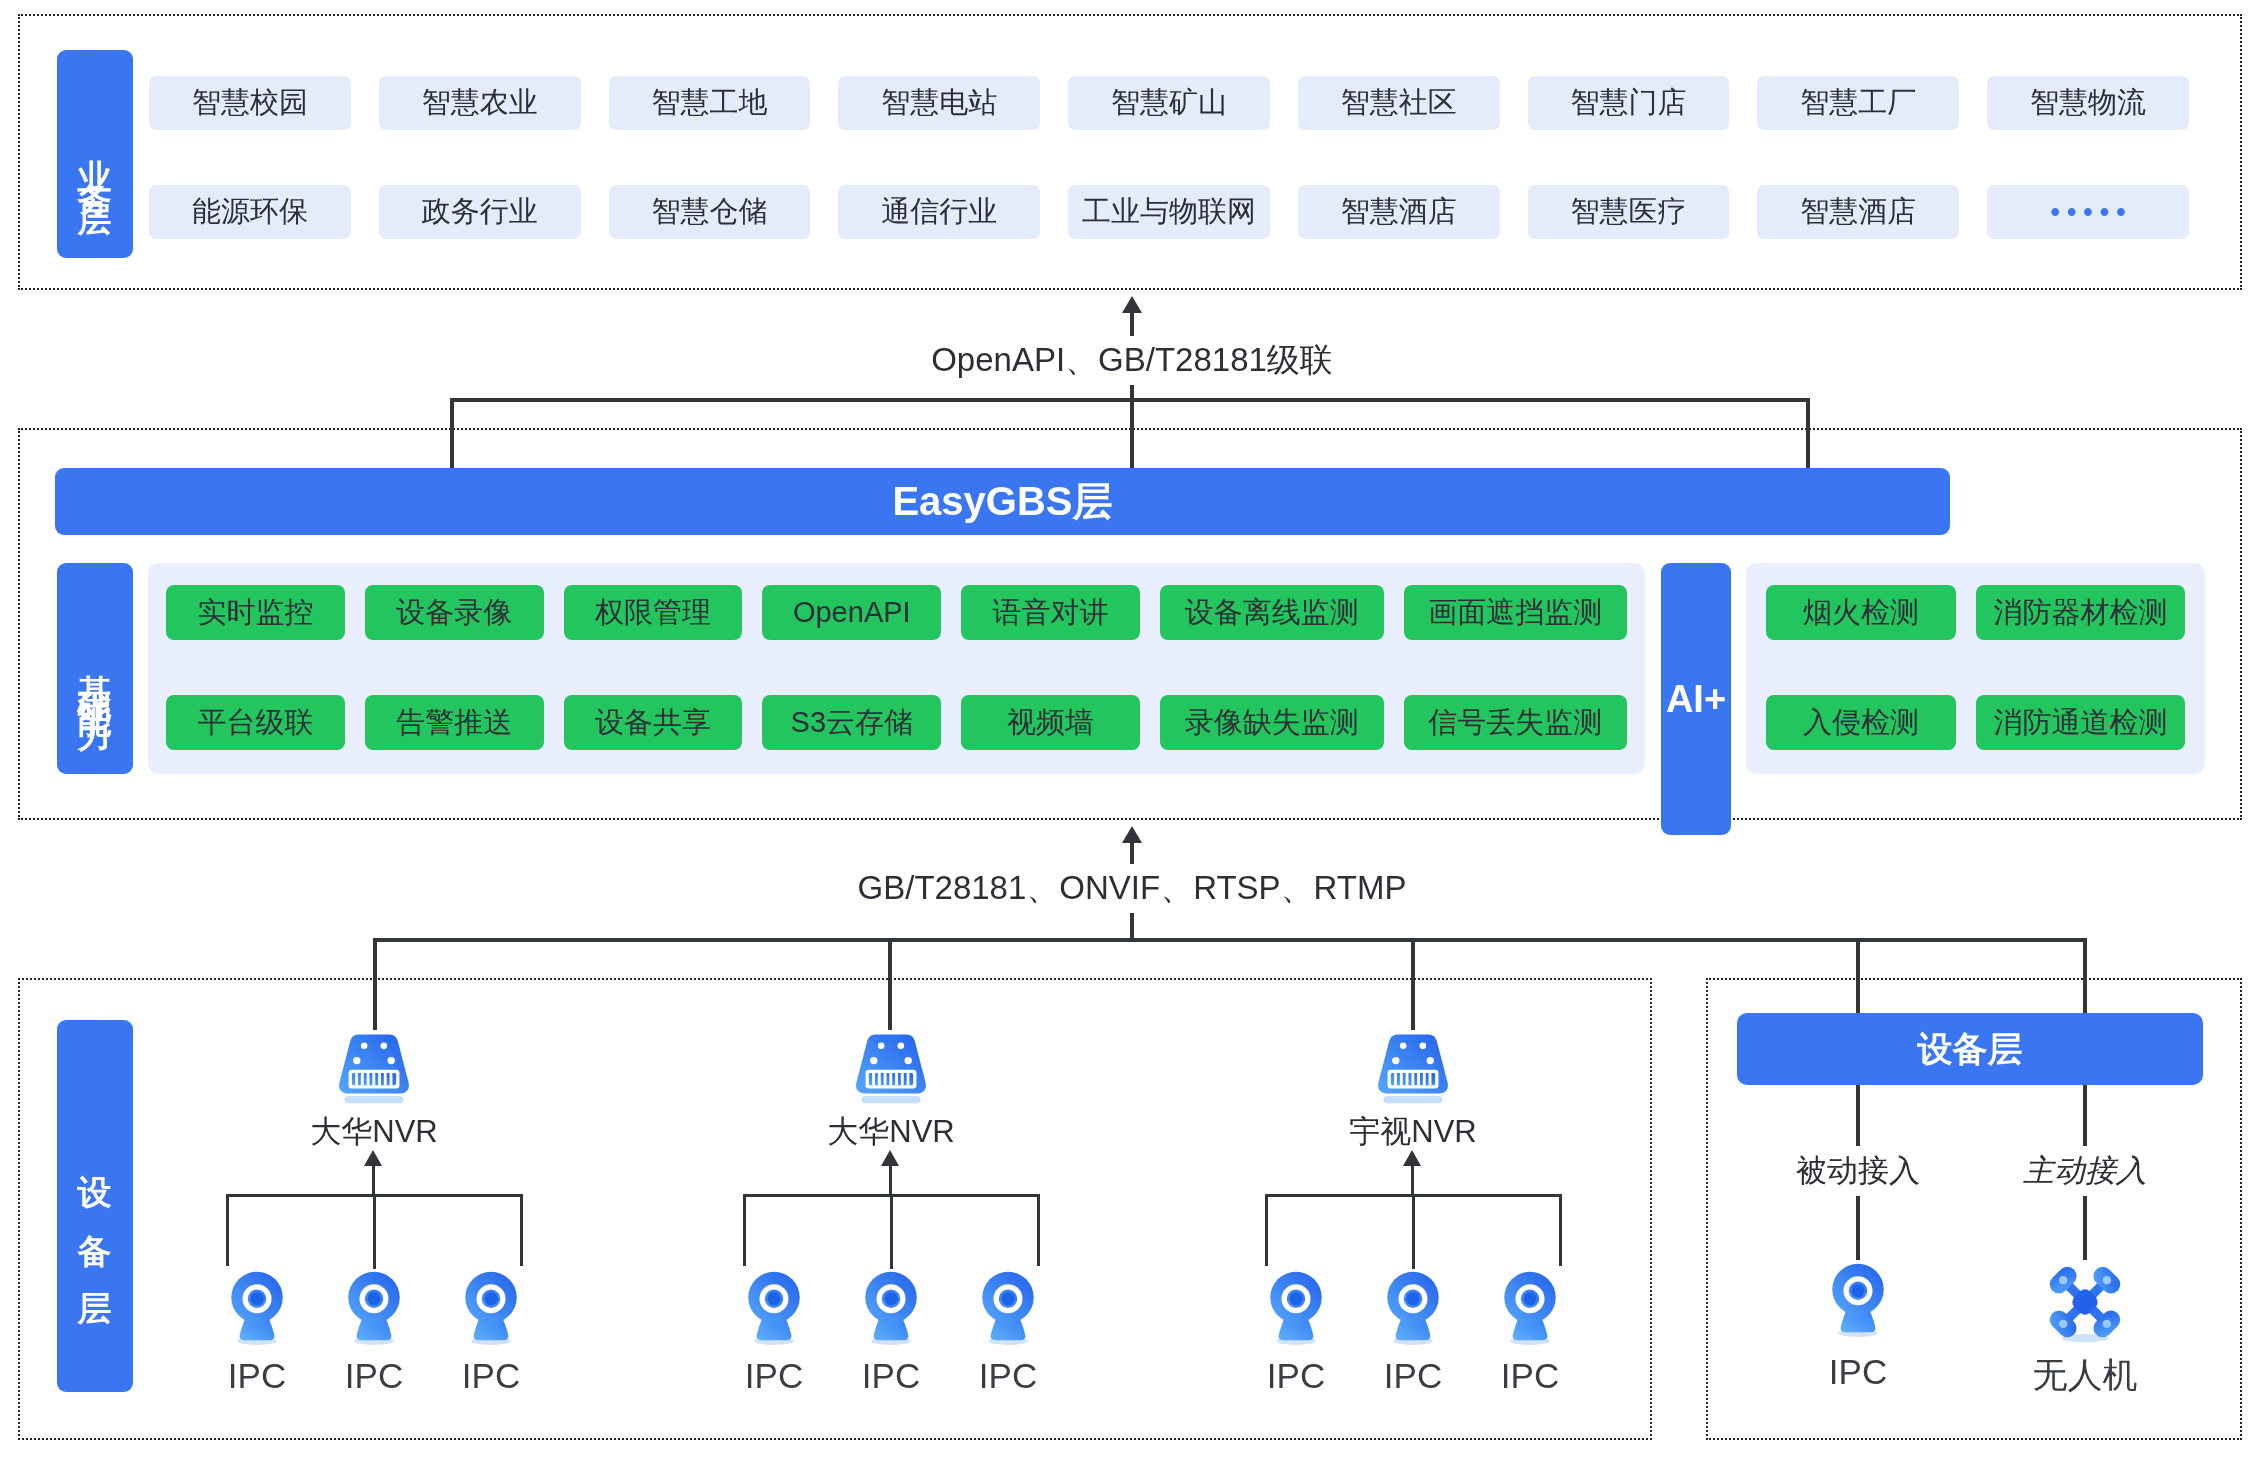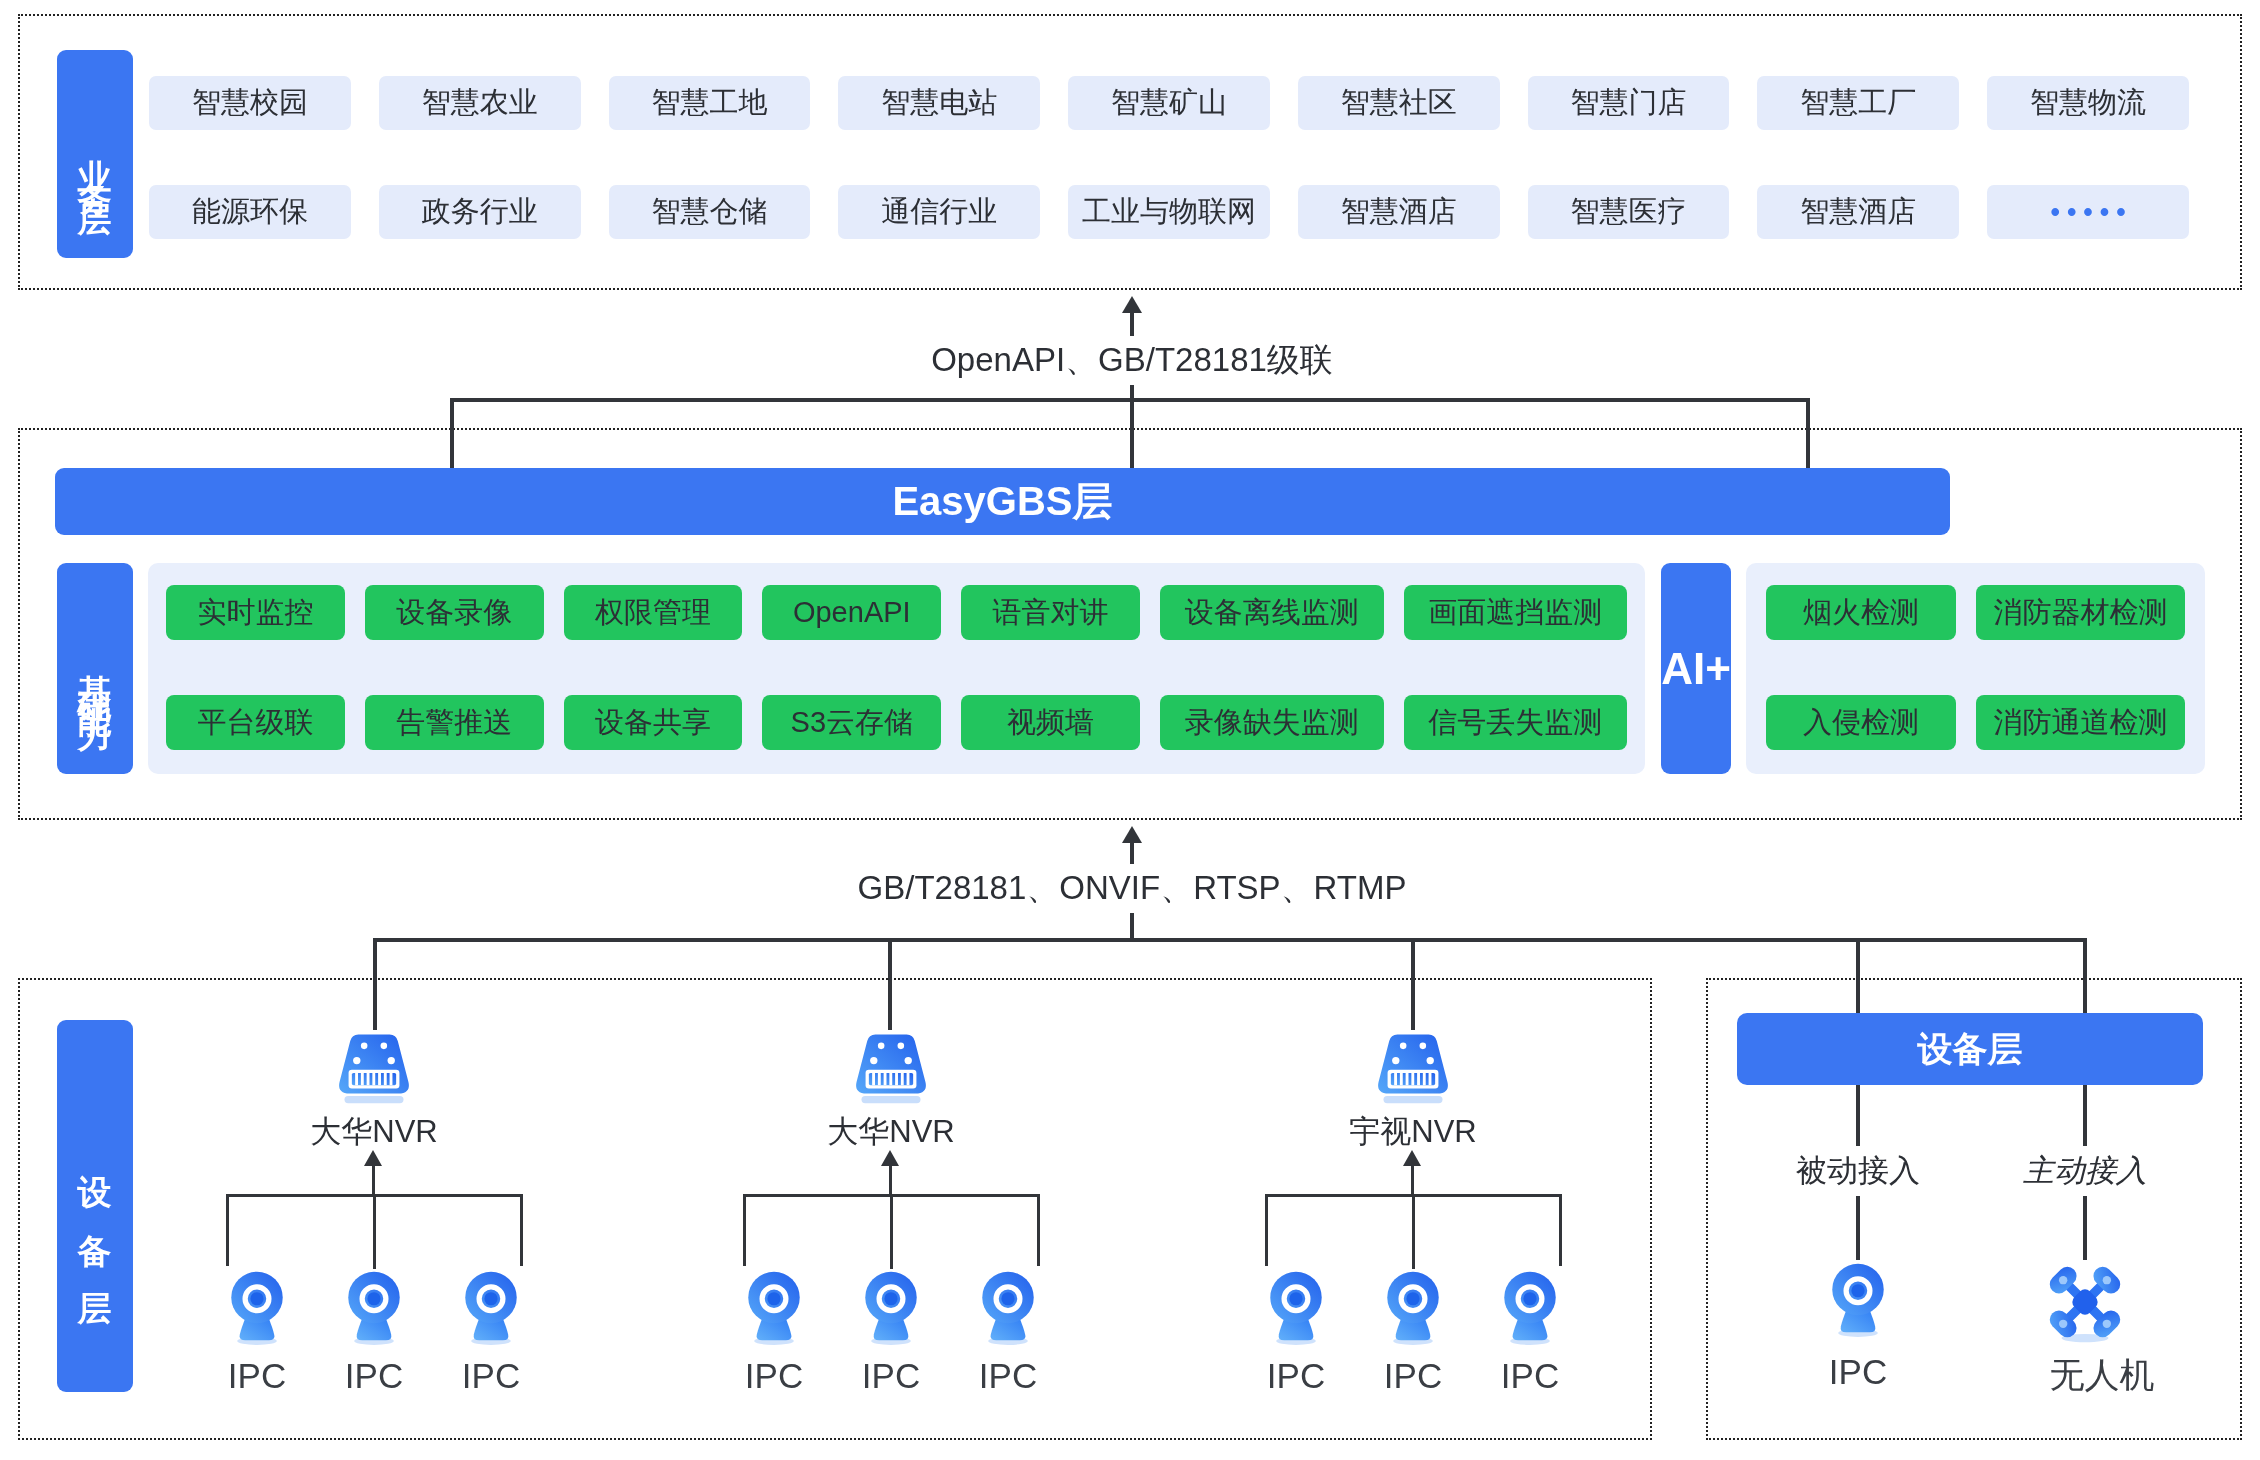--- a/index.html
+++ b/index.html
@@ -32,22 +32,22 @@
     grid-auto-rows:54px;column-gap:28px;row-gap:55px;}
 
   .banner{position:absolute;left:55px;top:468px;width:1895px;height:67px;background:var(--primary);
     border-radius:9px;color:#fff;font-size:40px;font-weight:700;display:flex;align-items:center;justify-content:center;z-index:3;}
 
   .subpanel{position:absolute;background:var(--panel);border-radius:10px;}
   .wchip{background:#22c55e;border-radius:8px;display:flex;align-items:center;justify-content:center;
     font-size:29px;color:var(--text);}
   .cap-grid{left:166px;top:585px;width:1461px;grid-template-columns:repeat(5,1fr) 1.25fr 1.25fr;
     grid-auto-rows:55px;column-gap:20px;row-gap:55px;}
-  .ai-box{position:absolute;left:1661px;top:563px;width:70px;height:211px;background:var(--primary);
-    border-radius:9px;color:#fff;font-weight:700;font-size:44px;display:flex;align-items:center;justify-content:center;z-index:3;}
+  .ai-box{position:absolute;left:1661px;top:563px;width:70px;height:272px;background:var(--primary);
+    border-radius:9px;color:#fff;font-weight:700;font-size:38px;display:flex;align-items:center;justify-content:center;z-index:3;}
   .ai-grid{left:1766px;top:585px;width:419px;grid-template-columns:1fr 1.1fr;
     grid-auto-rows:55px;column-gap:20px;row-gap:55px;}
 
   
   .hline{position:absolute;background:var(--line);height:4px;z-index:1;}
   .vline{position:absolute;background:var(--line);width:4px;z-index:1;}
   .arrow-up{position:absolute;width:0;height:0;border-left:10px solid transparent;
     border-right:10px solid transparent;border-bottom:17px solid var(--line);z-index:1;}
   .conn-label{position:absolute;transform:translateX(-50%);background:#fff;padding:2px 20px;
     font-size:33px;color:var(--text);white-space:nowrap;z-index:2;}
@@ -389,15 +389,15 @@
         </g>
       <rect x="37" y="37" width="26" height="26" rx="8" fill="#2161ec" transform="rotate(45 50 50)"></rect>
       <circle cx="24" cy="24" r="5" fill="#9cc8fb"></circle>
         <circle cx="76" cy="24" r="5" fill="#9cc8fb"></circle>
       <circle cx="24" cy="76" r="5" fill="#9cc8fb"></circle>
         <circle cx="76" cy="76" r="5" fill="#9cc8fb"></circle>
     </svg>
   </div>
 
   <div class="panel-dev-label" style="left:1858px;">IPC</div>
-  <div class="panel-dev-label" style="left:2085px;margin-left:17px;">无人机</div>
+  <div class="panel-dev-label" style="left:2085px;">无人机</div>
 
 </div>
 
 </body></html>

